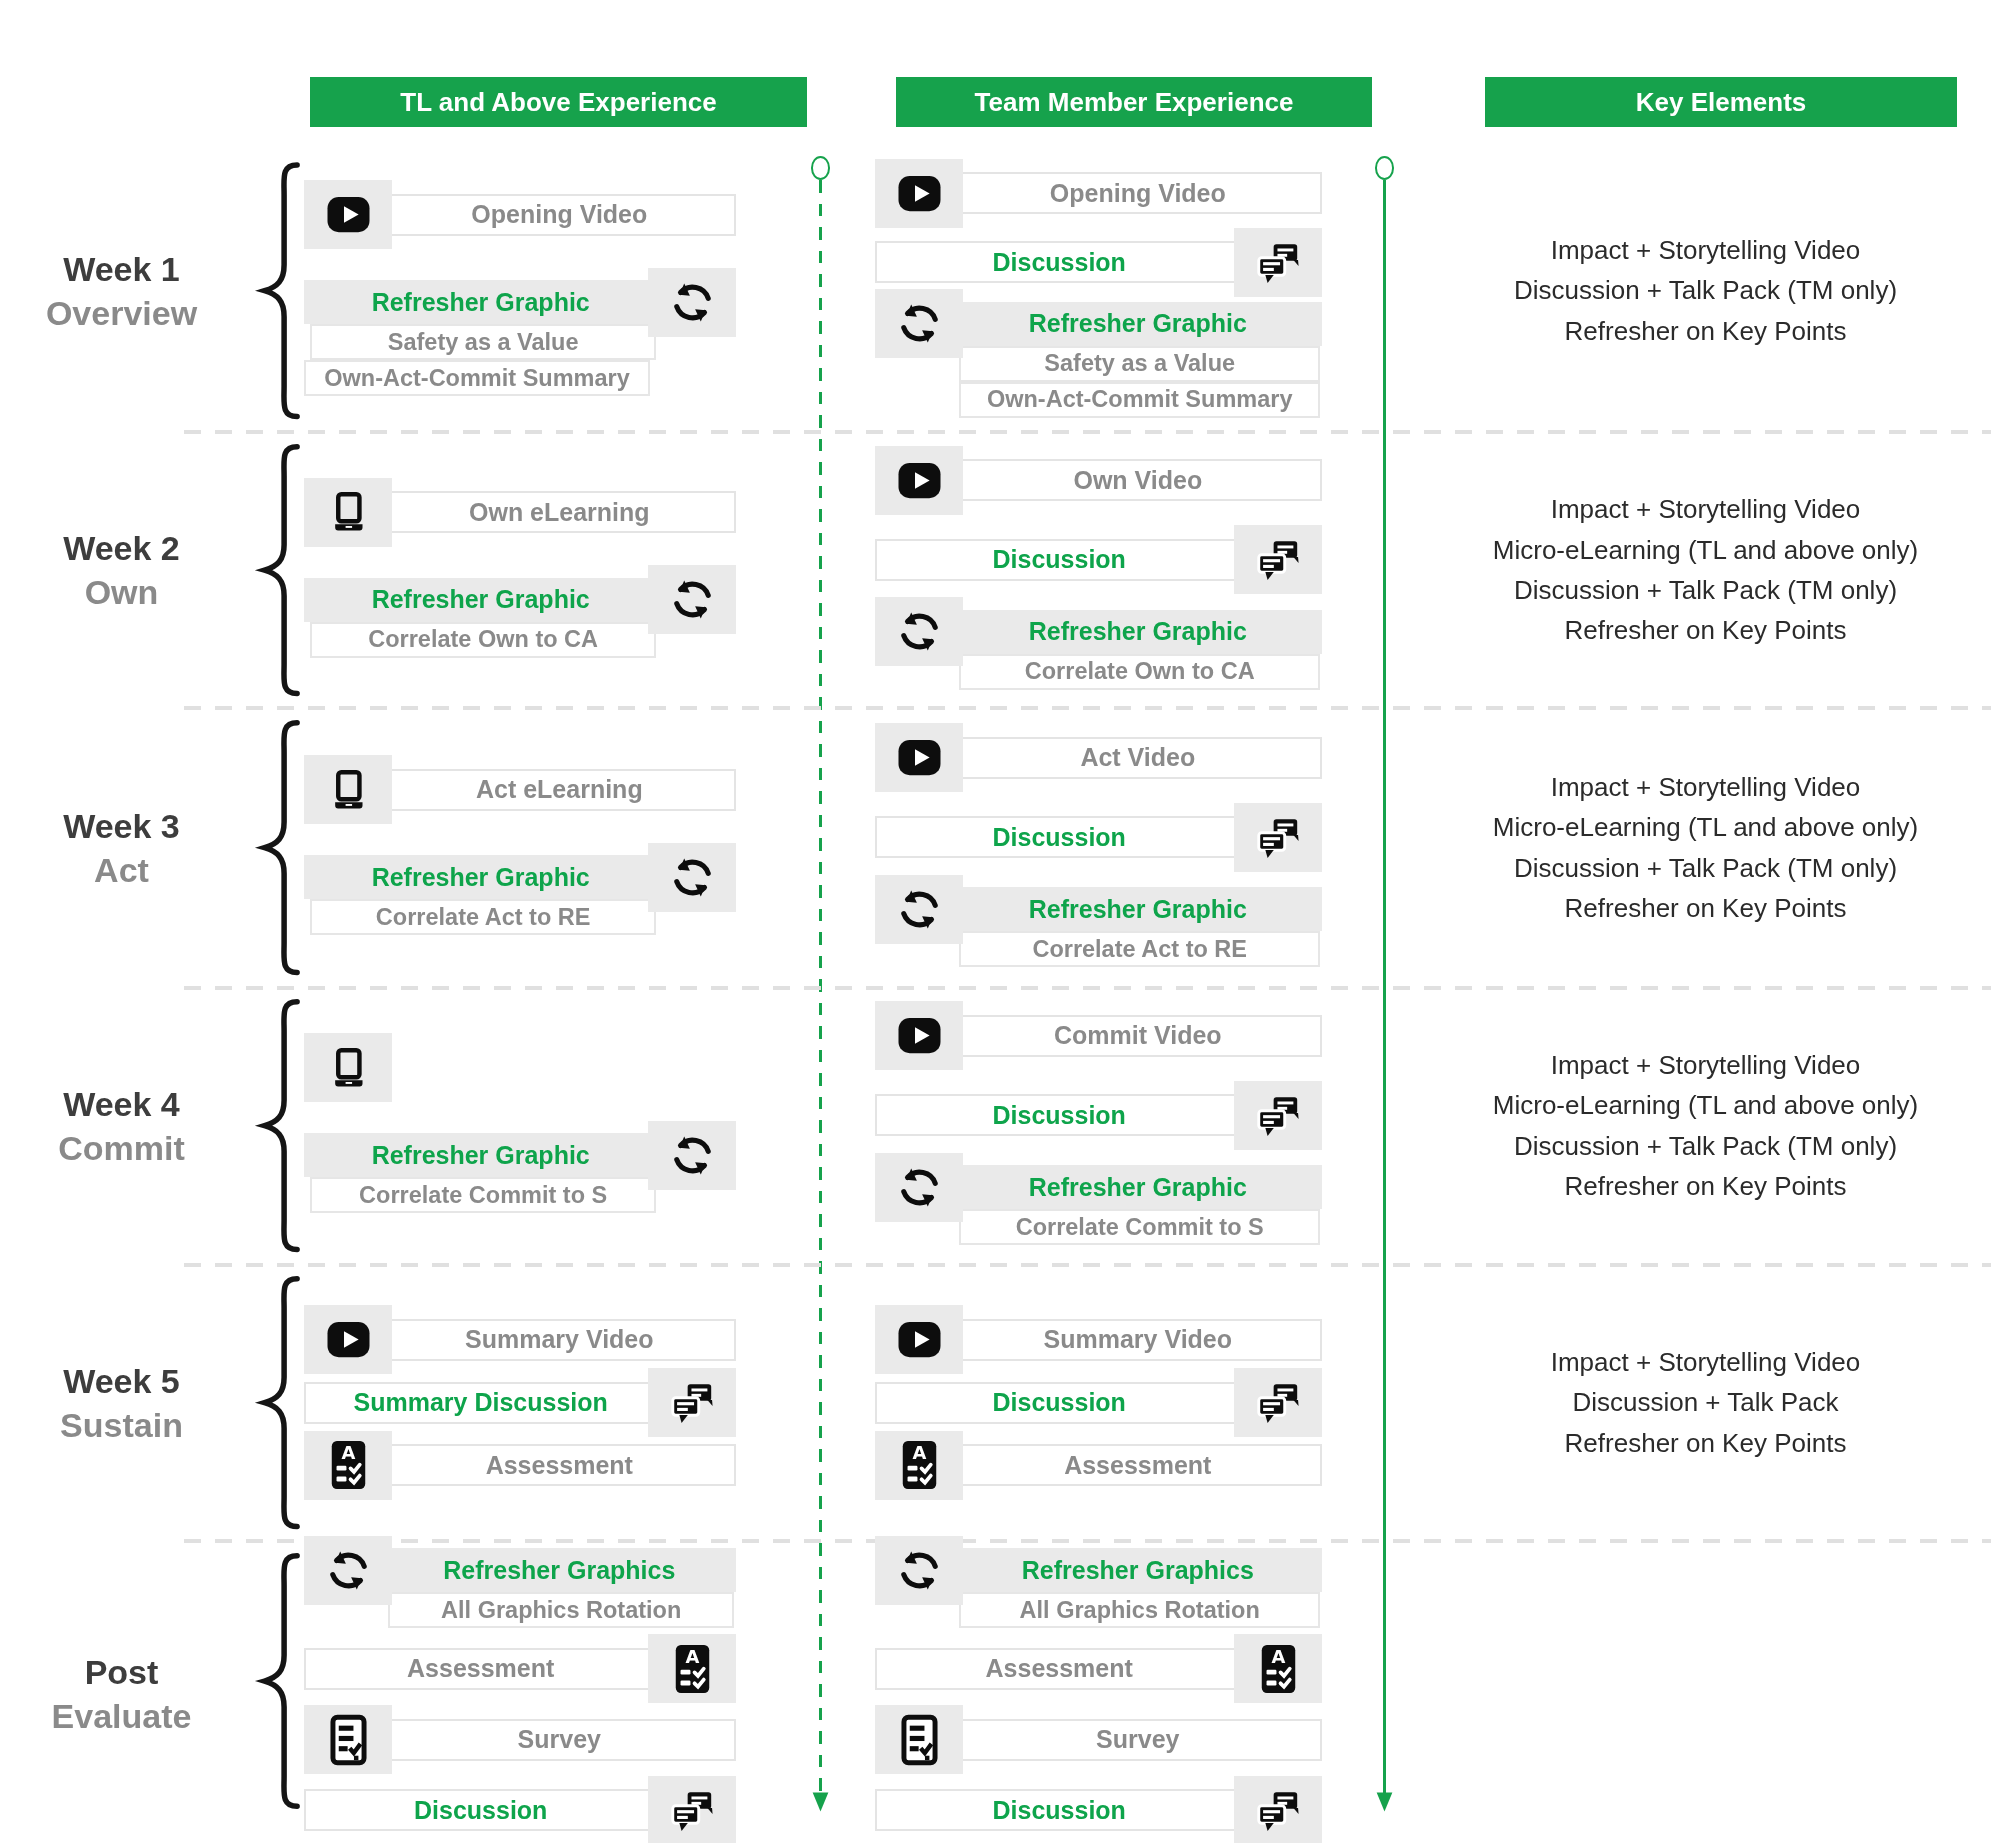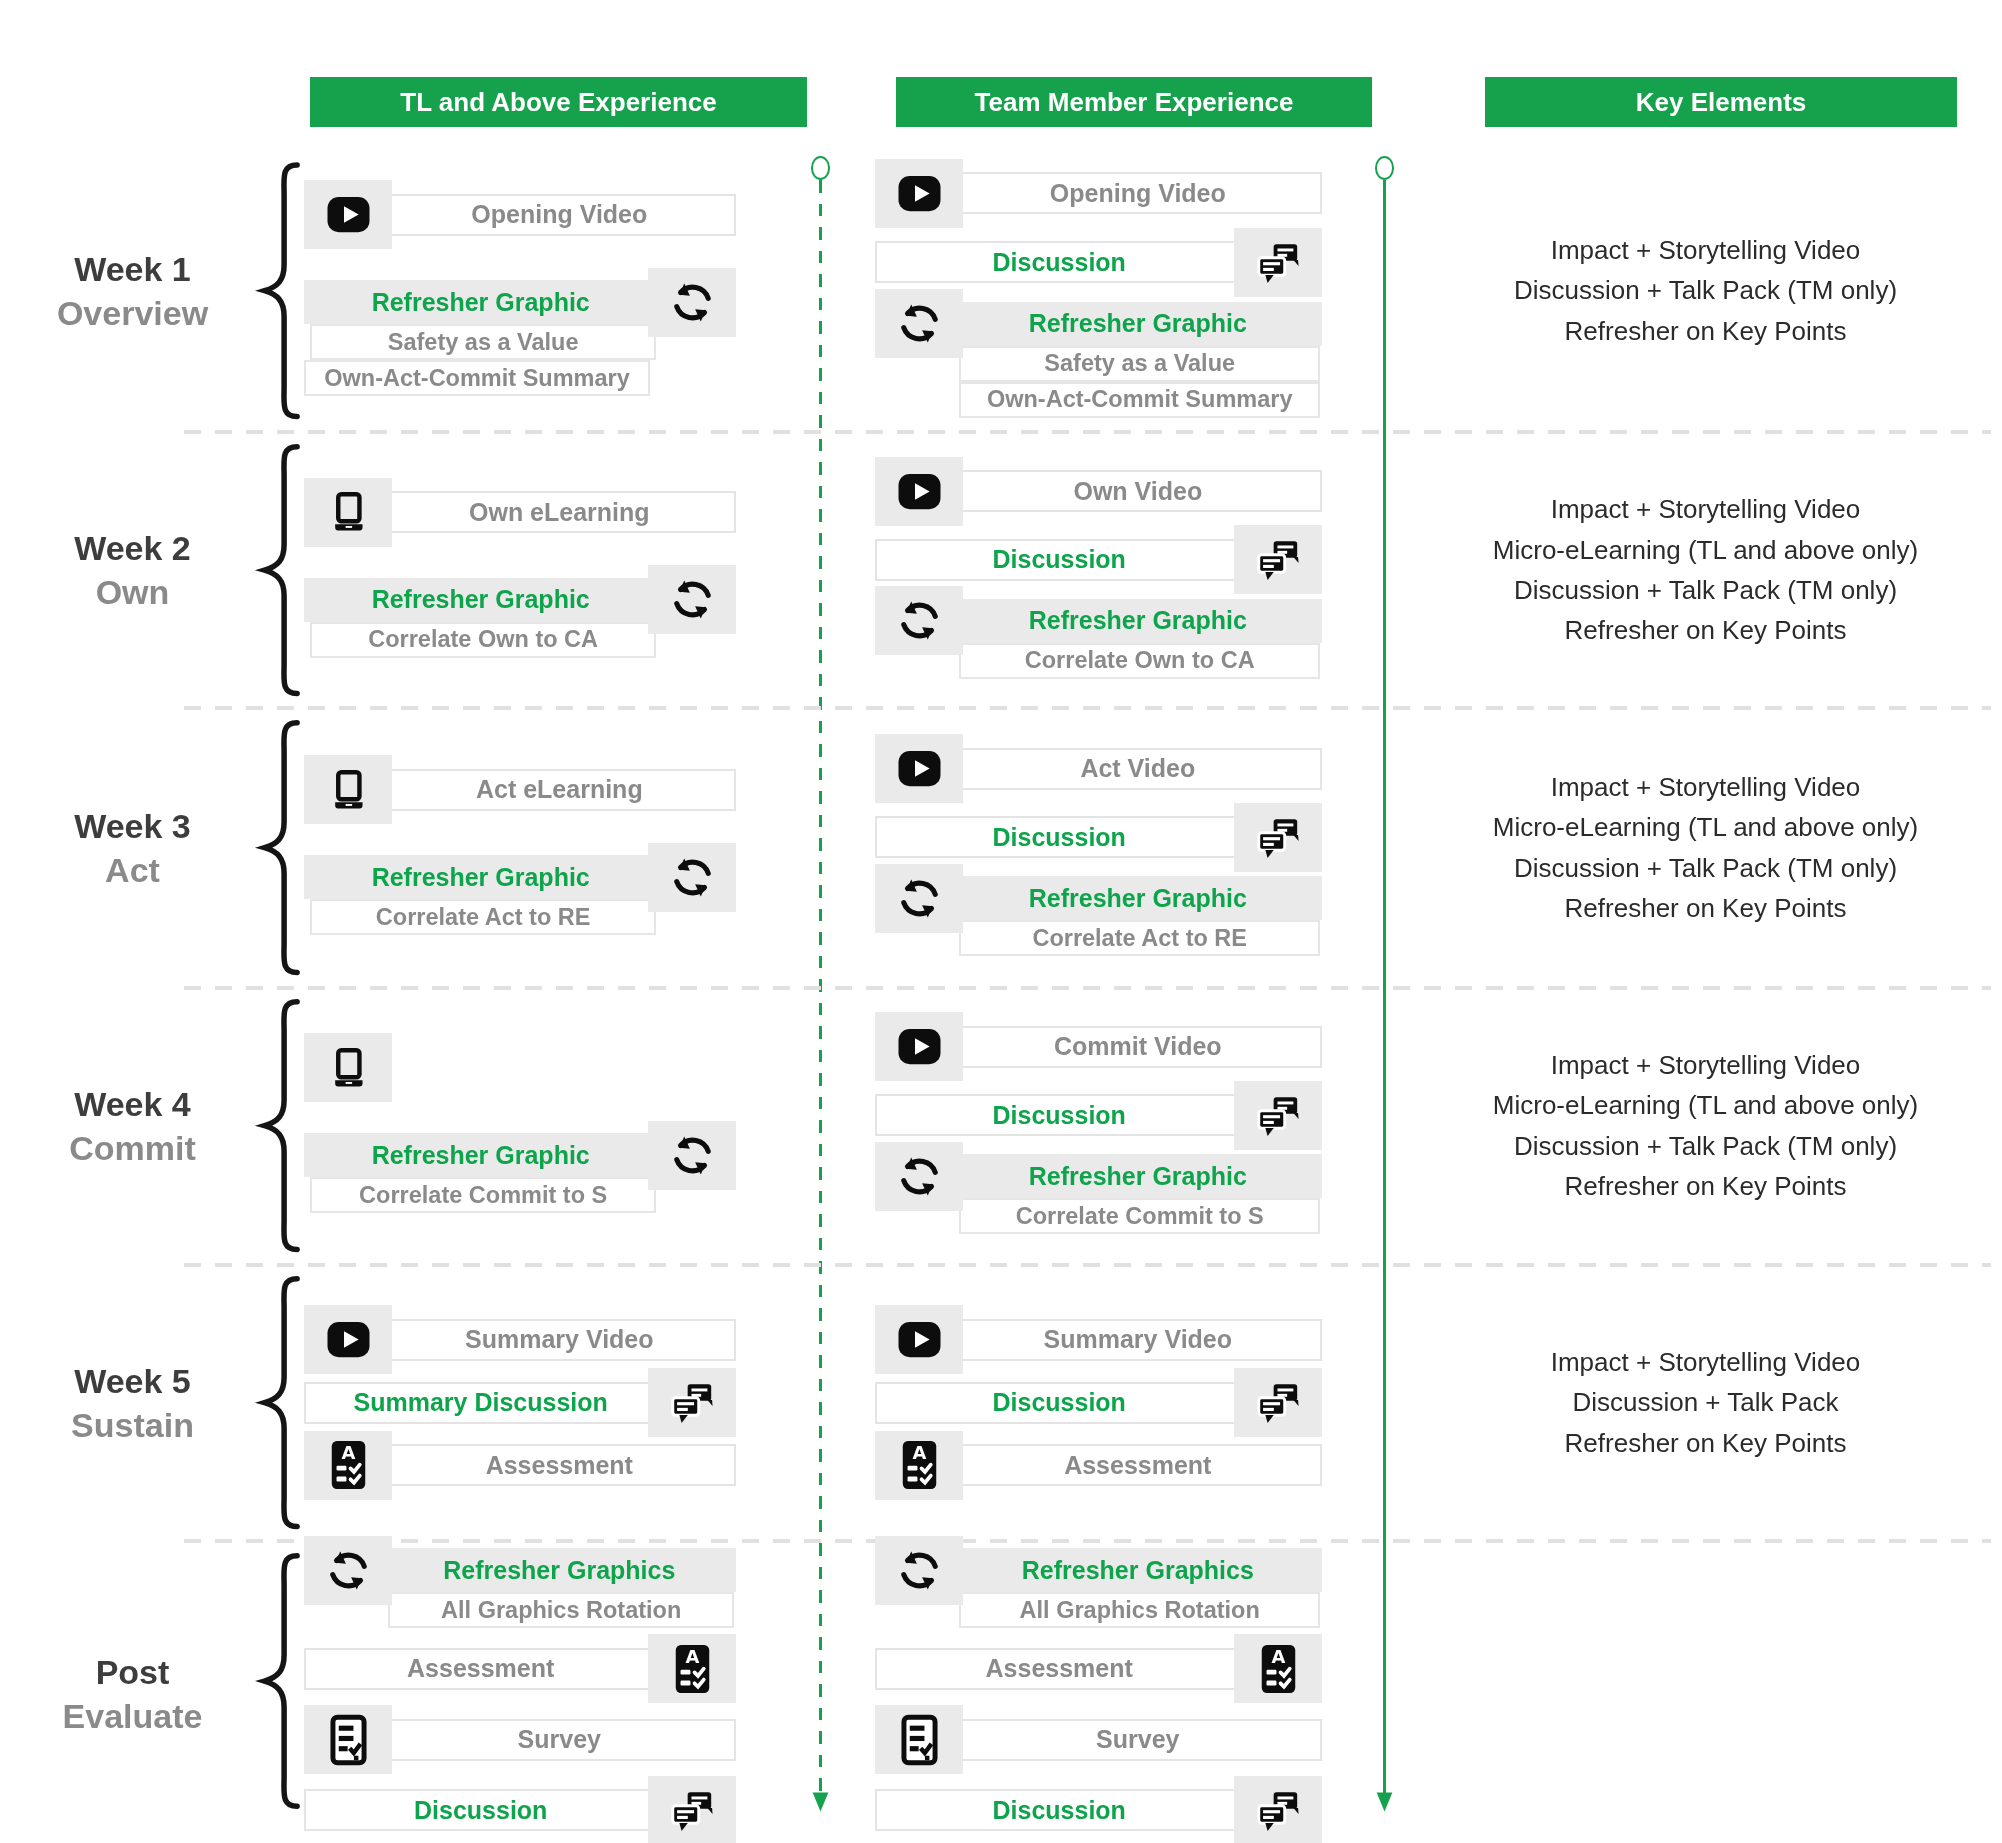--- a/index.html
+++ b/index.html
@@ -42,29 +42,29 @@
     background:repeating-linear-gradient(90deg,var(--divider) 0 17px,transparent 17px 31px);
   }
   
   .row{position:absolute;left:0;right:0;}
   .r1{top:153px;height:275px;}
   .r2{top:435px;height:270px;}
   .r3{top:711px;height:273px;}
   .r4{top:990px;height:271px;}
   .r5{top:1267px;height:271px;}
   .r6{top:1544px;height:300px;}
-  .weeklabel{position:absolute;left:23px;width:219px;top:50%;transform:translateY(-50%);text-align:center;}
+  .weeklabel{position:absolute;left:12px;width:219px;top:50%;transform:translateY(-50%);text-align:center;}
   .wl1{font-size:34px;font-weight:700;color:var(--dark-text);line-height:1.3;}
   .wl2{font-size:34px;font-weight:700;color:var(--gray-text);line-height:1.3;}
   .brace{position:absolute;left:249px;width:52px;top:7.8px;bottom:7.8px;}
   .r6 .brace{bottom:34px;}
   .brace svg{width:100%;height:100%;display:block;}
   .col{position:absolute;top:0;bottom:0;display:flex;flex-direction:column;justify-content:center;}
   .col-tl{left:304px;width:432px;gap:36px;}
-  .col-tm{left:875px;width:447px;gap:9px;}
+  .col-tm{left:875px;width:447px;gap:20px;}
   .r1 .col-tm{gap:9.4px;}
   .r5 .col-tl,.r5 .col-tm{gap:3px;}
   .r6 .col-tl,.r6 .col-tm{gap:11px;}
   .col-ke{position:absolute;left:1471px;width:469px;top:0;bottom:0;display:flex;flex-direction:column;justify-content:center;text-align:center;}
   .ke-line{font-size:26px;color:var(--key-text);line-height:1.55;}
   
   .item{display:flex;align-items:center;position:relative;}
   .chip{
     width:88px;height:69px;background:var(--chip-bg);flex:none;
     display:flex;align-items:center;justify-content:center;position:relative;z-index:2;

